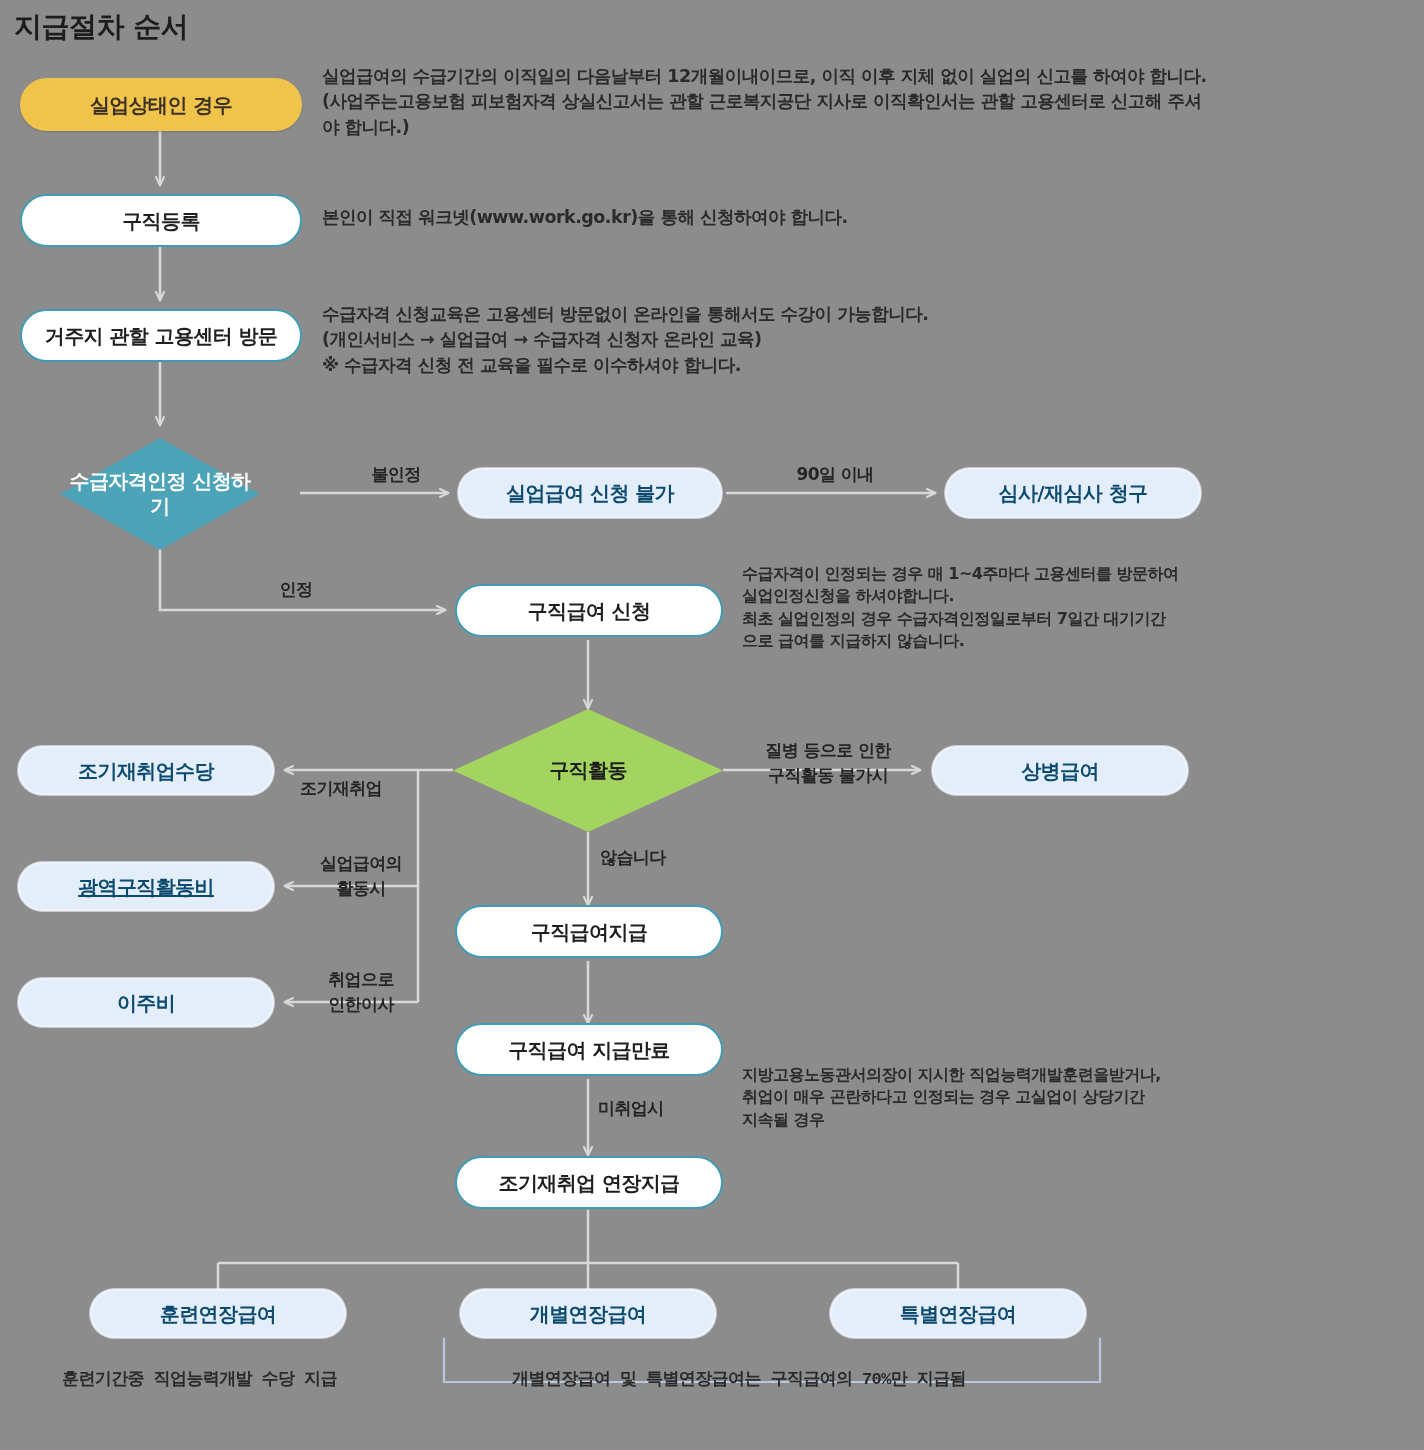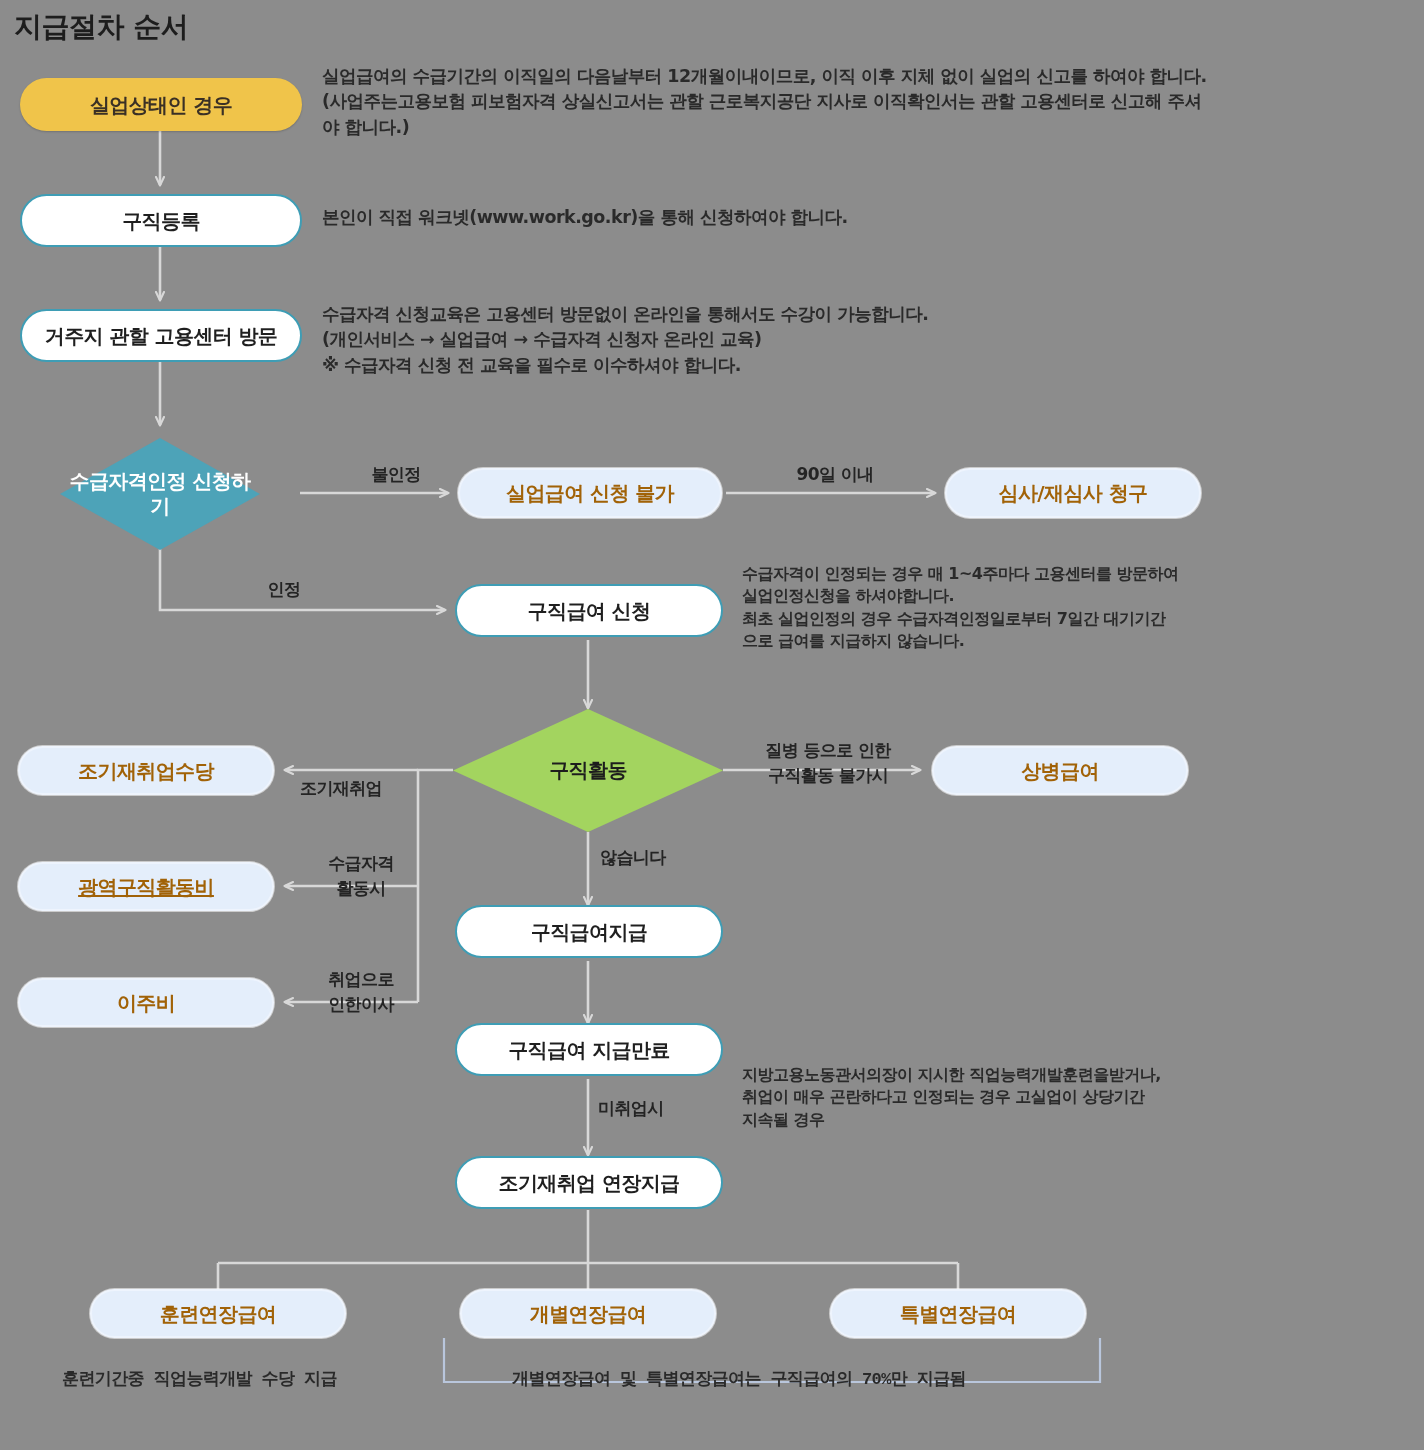--- a/index.html
+++ b/index.html
@@ -50,21 +50,21 @@
   .node.pill-white {
     background: #ffffff;
     border: 2px solid #3e9db5;
     border-radius: 999px;
     color: #1f1f1f;
   }
   .node.pill-blue {
     background: #e4eefb;
     border: 2px solid #eef4fd;
     border-radius: 999px;
-    color: #a16207;
+    color: #0c4a6e;
     box-shadow: 0 0 0 1px rgba(255,255,255,.55);
   }
   .node.diamond {
     background: transparent;
     border: none;
   }
   .diamond .dia-shape {
     position: absolute;
     inset: 0;
     clip-path: polygon(50% 0%, 100% 50%, 50% 100%, 0% 50%);
@@ -245,28 +245,28 @@
 으로 급여를 지급하지 않습니다.</div>
 
   <div class="annot small" style="left:742px; top:1064px; width:570px;">지방고용노동관서의장이 지시한 직업능력개발훈련을받거나,
 취업이 매우 곤란하다고 인정되는 경우 고실업이 상당기간
 지속될 경우</div>
 
   <div class="edge-label" style="left:336px; top:462px; width:120px;">불인정</div>
 
   <div class="edge-label" style="left:770px; top:462px; width:130px;">90일 이내</div>
 
-  <div class="edge-label" style="left:224px; top:577px; width:120px;">인정</div>
+  <div class="edge-label" style="left:236px; top:577px; width:120px;">인정</div>
 
   <div class="edge-label" style="left:740px; top:738px; width:176px;">질병 등으로 인한
 구직활동 불가시</div>
 
   <div class="edge-label" style="left:300px; top:776px; width:116px; text-align:left;">조기재취업</div>
 
-  <div class="edge-label" style="left:306px; top:851px; width:110px;">수급자격
+  <div class="edge-label" style="left:306px; top:851px; width:110px;">실업급여의
 활동시</div>
 
   <div class="edge-label" style="left:306px; top:967px; width:110px;">취업으로
 인한이사</div>
 
   <div class="edge-label" style="left:600px; top:845px; width:110px; text-align:left;">않습니다</div>
 
   <div class="edge-label" style="left:598px; top:1096px; width:110px; text-align:left;">미취업시</div>
 
   <div class="caption" style="left:62px; top:1367px; width:312px;">훈련기간중 직업능력개발 수당 지급</div>

